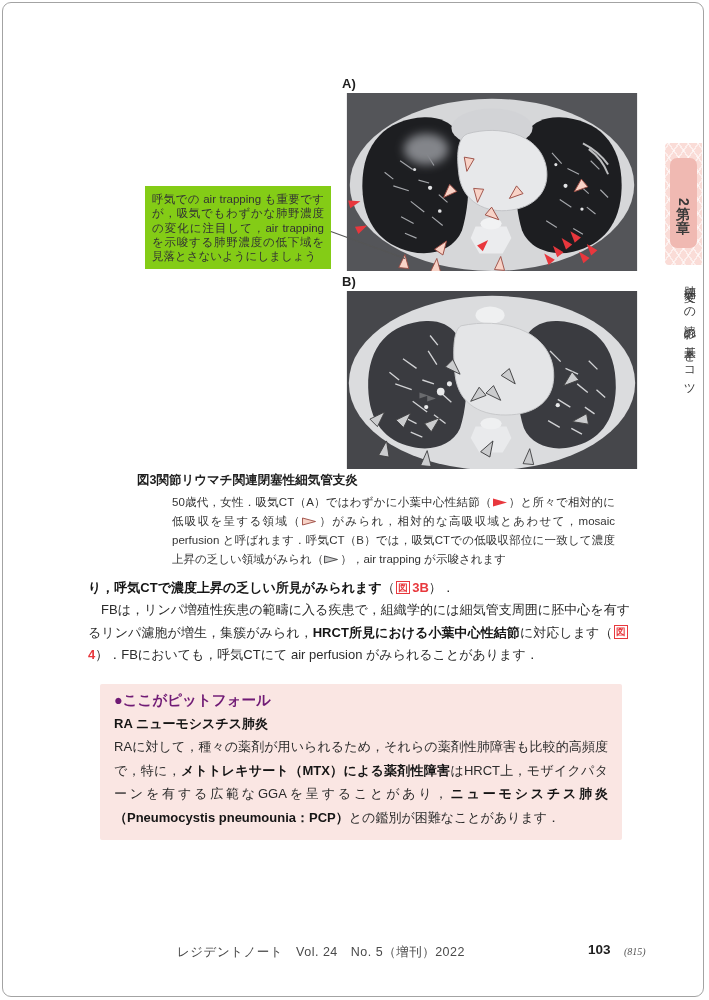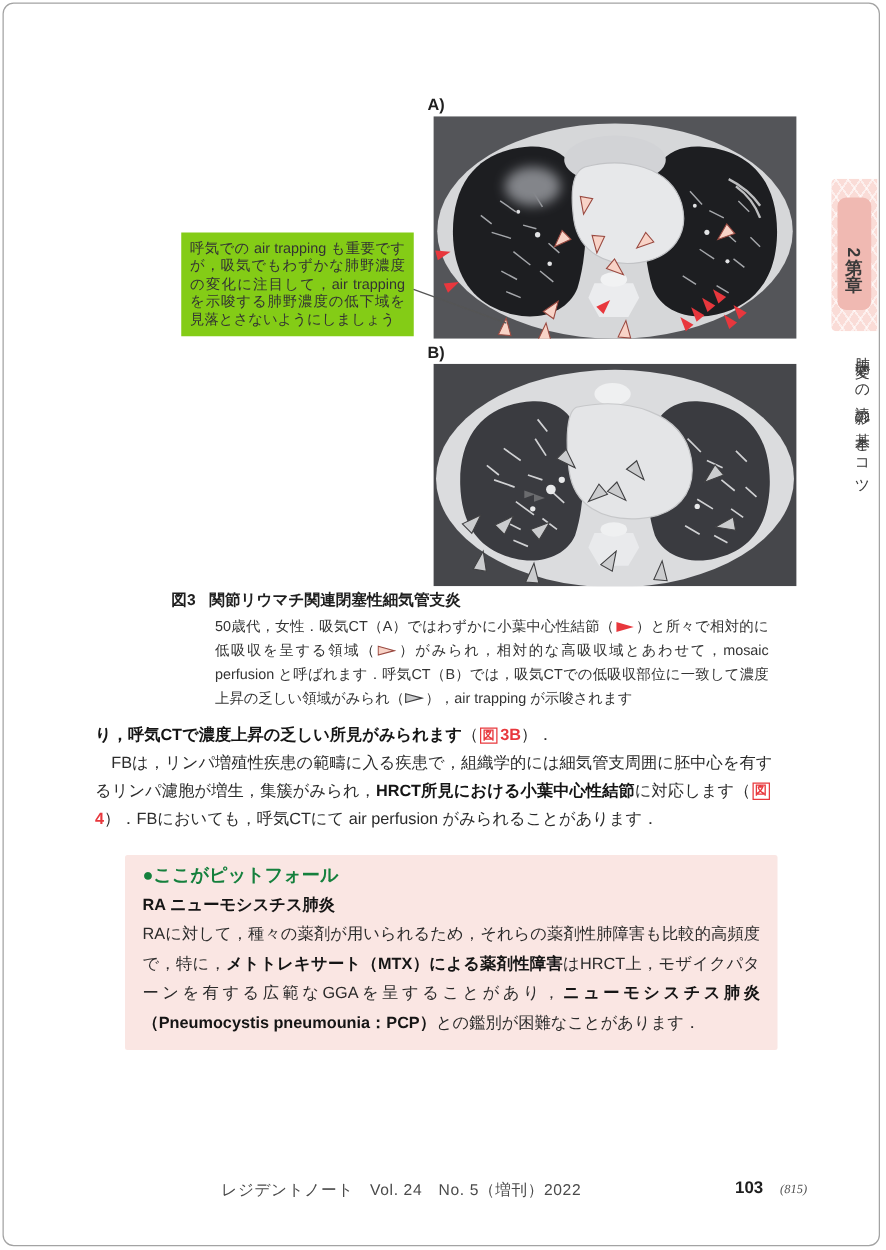--- a/index.html
+++ b/index.html
@@ -29,37 +29,37 @@
 
   
   .callout{position:absolute;left:145px;top:186px;width:186px;box-sizing:border-box;
        background:#84cc16;padding:6px 7px;font-size:11.5px;line-height:1.24;color:#333;text-align:justify;}
   .leader{position:absolute;left:331px;top:231px;width:79px;height:0;border-top:1px solid #555;
        transform:rotate(20deg);transform-origin:0 0;}
 
   
   .caption{position:absolute;left:137px;top:472px;width:478px;}
   .cap-head{font-weight:bold;font-size:12.5px;color:#1e1e1e;}
-  .cap-figlabel{margin-right:11px;}
+  .cap-figlabel{}
   .cap-body{margin:4px 0 0 35px;font-size:11.5px;line-height:1.64;color:#333;text-align:justify;}
   .inline-ah{vertical-align:-1px;margin:0 1px;}
 
   
-  .bodytext{position:absolute;left:76px;top:577px;width:542px;font-size:13px;line-height:1.73;
+  .bodytext{position:absolute;left:88px;top:577px;width:542px;font-size:13px;line-height:1.73;
        color:#2b2b2b;text-align:justify;}
   .bodytext p{margin:0;}
   b{font-weight:bold;color:#151515;}
   .figbox{display:inline-block;border:1px solid #e8383d;color:#e8383d;font-size:9.5px;line-height:1;
        padding:1px 1.5px;margin:0 2px 0 1px;vertical-align:1.5px;font-weight:bold;}
   .figred{color:#e8383d;font-weight:bold;}
 
   
   .pitfall{position:absolute;left:100px;top:684px;width:522px;box-sizing:border-box;
        background:#fae6e3;padding:7px 14px 10px;border-radius:2px;}
-  .pit-title{color:#15803d;font-weight:bold;font-size:14.5px;}
+  .pit-title{color:#701a75;font-weight:bold;font-size:14.5px;}
   .pit-sub{font-weight:bold;font-size:13px;color:#151515;margin-top:5px;}
   .pit-body{margin:2px 0 0;font-size:13px;line-height:1.82;color:#2b2b2b;text-align:justify;}
 
   
   .footer-journal{position:absolute;left:0;width:642px;top:944px;text-align:center;
        font-size:12.5px;color:#4a4a4a;letter-spacing:.5px;}
   .pagenum{position:absolute;left:588px;top:942px;font-weight:bold;font-size:13.5px;color:#1e1e1e;}
   .pagealt{position:absolute;left:624px;top:946px;font-style:italic;font-size:10px;color:#555;
        font-family:Liberation Serif, serif;}
 </style>

